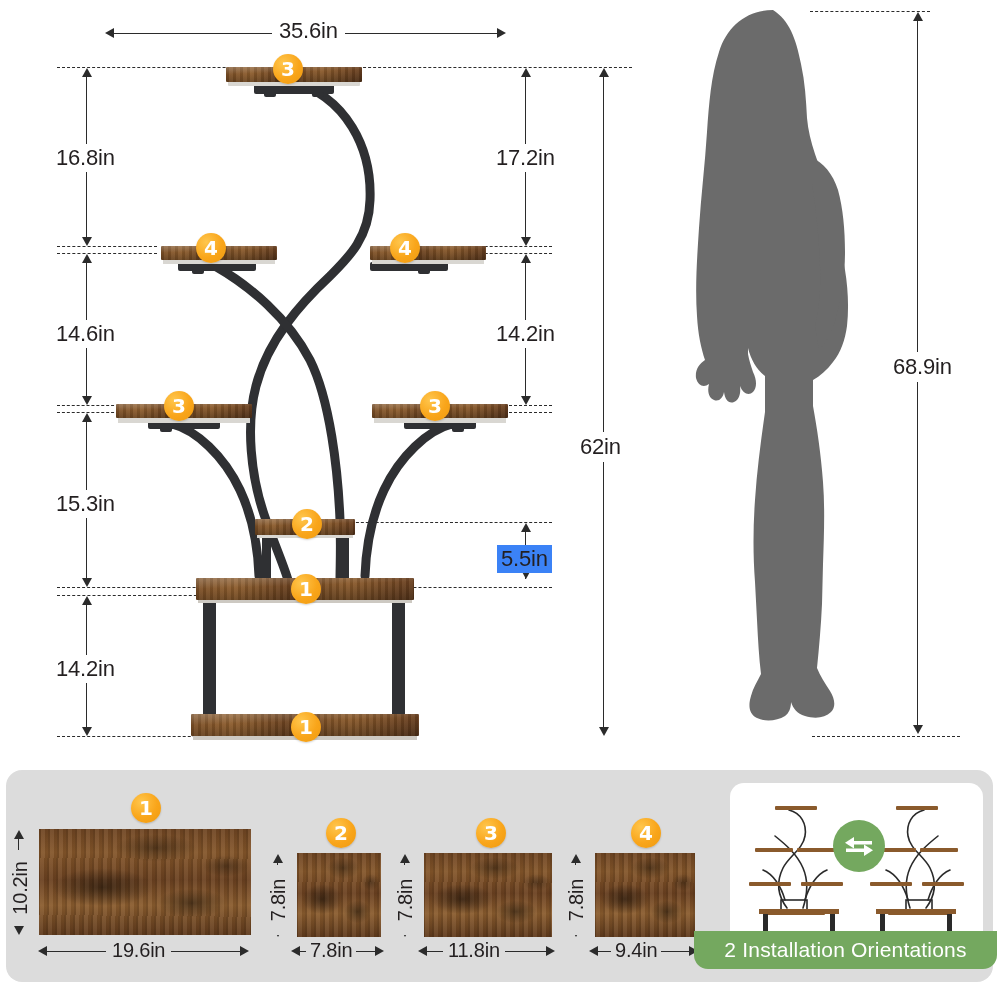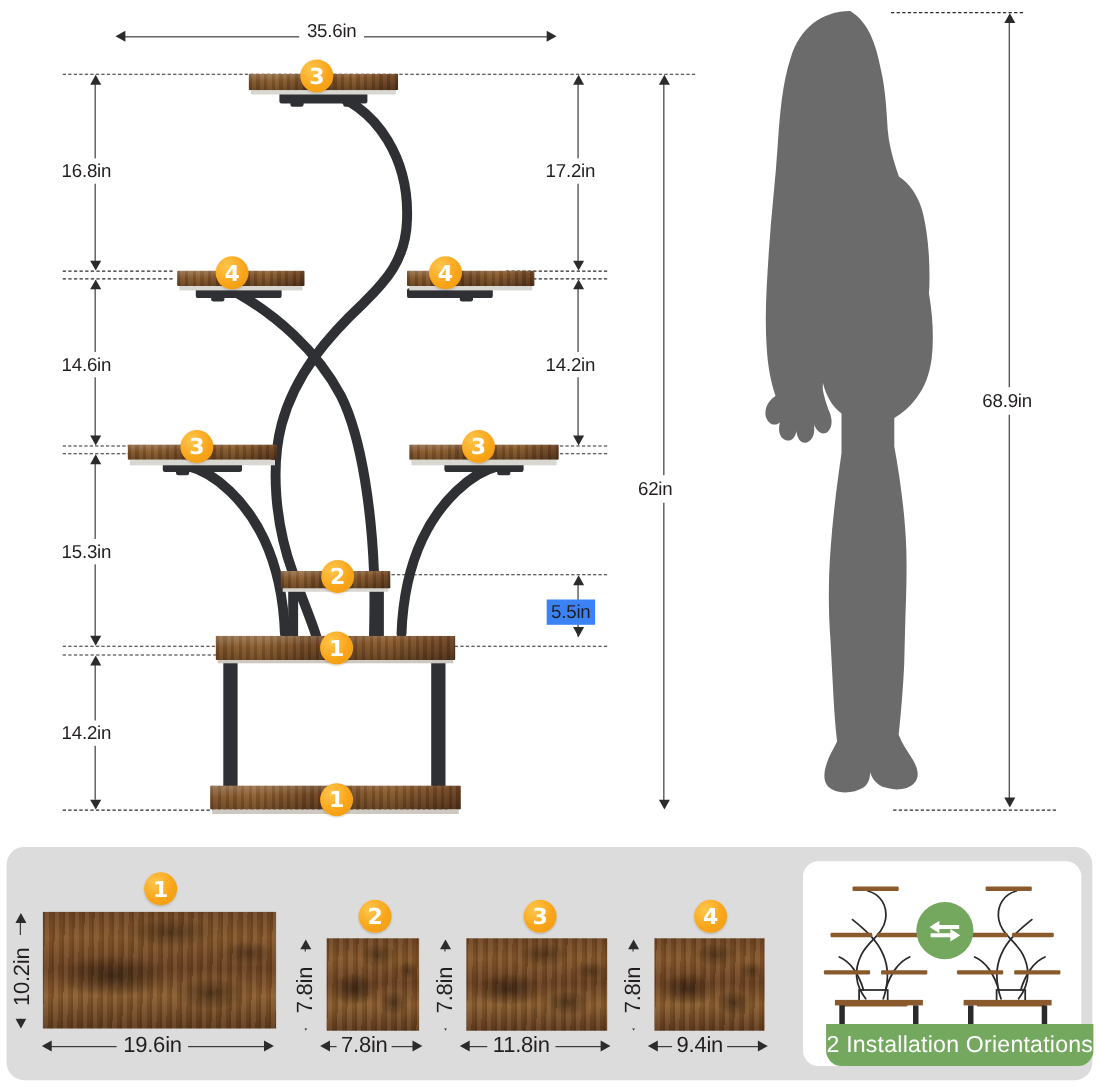--- a/index.html
+++ b/index.html
@@ -6,21 +6,21 @@
   body{
     width:999px;height:988px;position:relative;overflow:hidden;
     font-family:"Liberation Sans","DejaVu Sans",sans-serif;
     color:#231f20;
   }
   .stage{position:absolute;inset:0;}
   .abs{position:absolute;}
 
   
   .dim{
-    position:absolute;font-size:17px;font-weight:400;color:#231f20;
+    position:absolute;font-size:22px;font-weight:400;color:#231f20;
     letter-spacing:-0.2px;white-space:nowrap;line-height:1;
   }
   .dim.sm{font-size:20px;}
   .dim.vert{transform-origin:50% 50%;}
 
   
   .dash{
     position:absolute;height:0;border-top:1.6px dashed #2b2b2b;
   }
 
@@ -422,17 +422,17 @@
 
   <div class="swapcircle" style="left:833px;top:820px;width:52px;height:52px;">
     <svg width="34" height="30" viewBox="0 0 34 30">
       <path d="M 6,10 L 30,10 L 30,13.5 L 6,13.5 Z" fill="#ffffff"></path>
       <path d="M 12,6 L 12,17.5 L 3,11.8 Z" fill="#ffffff"></path>
       <path d="M 4,17.5 L 28,17.5 L 28,21 L 4,21 Z" fill="#ffffff"></path>
       <path d="M 22,13.5 L 22,25 L 31,19.3 Z" fill="#ffffff"></path>
     </svg>
   </div>
 
-  <div class="obar" style="left:751px;top:931px;width:243px;height:38px;">
+  <div class="obar" style="left:694px;top:931px;width:303px;height:38px;">
     <span>2 Installation Orientations</span>
   </div>
 
 </div>
 
 </body></html>

